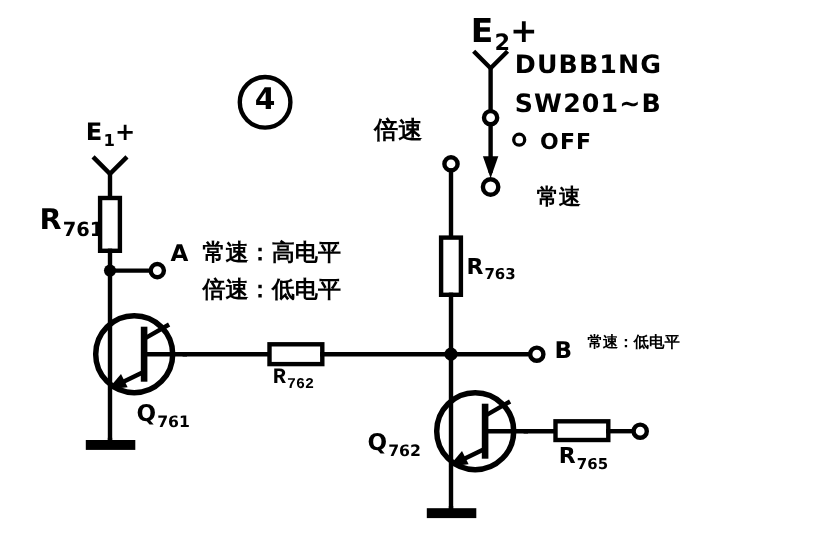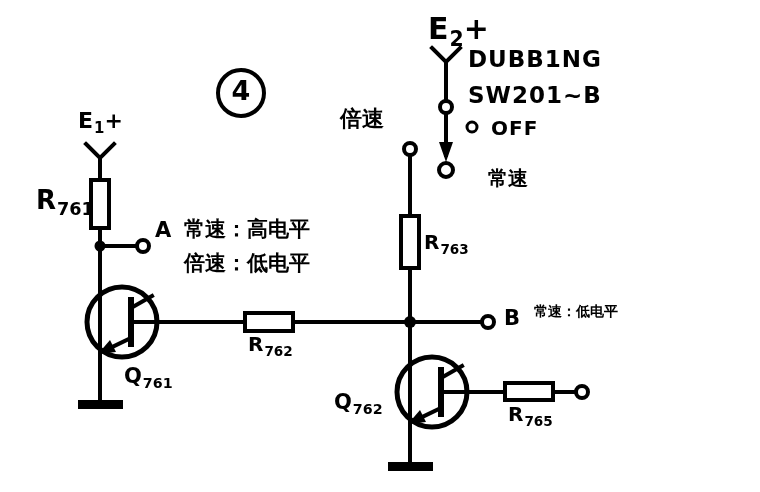--- a/index.html
+++ b/index.html
@@ -168,21 +168,21 @@
 
   <div class="lbl cjk" style="left:184px; top:219px; font-size:21px;">常速：高电平</div>
   <div class="lbl cjk" style="left:184px; top:253px; font-size:21px;text-align:center;">倍速：低电平</div>
 
   <div class="lbl cjk" style="left:534px; top:292px; font-size:14px;margin-top:12px;">常速：低电平</div>
 
   <div class="lbl lat" style="left:36px; top:187px; font-size:26px;">
     <span>R</span><span class="sub">761</span>
   </div>
 
-  <div class="lbl lat" style="left:248px; top:334px; font-size:20px;">
+  <div class="lbl lat" style="left:248px; top:334px; font-size:20px;font-family:Liberation Mono, monospace;">
     <span>R</span><span class="sub">762</span>
   </div>
 
   <div class="lbl lat" style="left:424px; top:232px; font-size:20px;">
     <span>R</span><span class="sub">763</span>
   </div>
 
   <div class="lbl lat" style="left:508px; top:404px; font-size:20px;">
     <span>R</span><span class="sub">765</span>
   </div>

